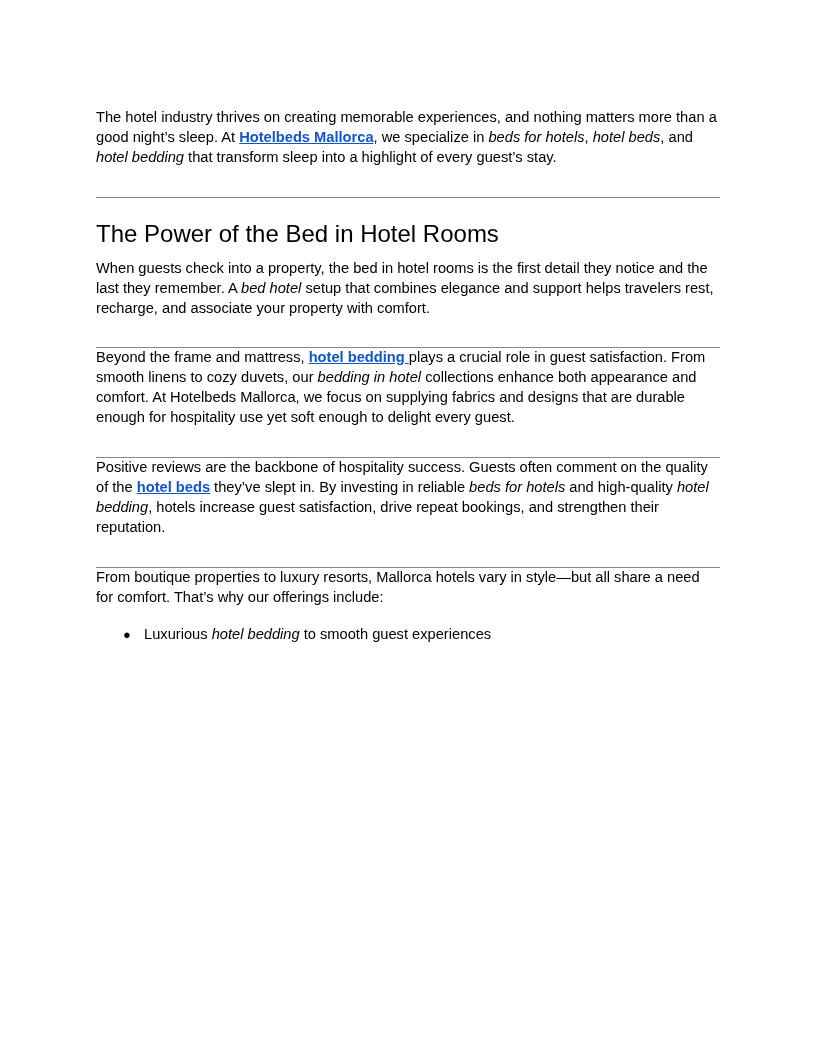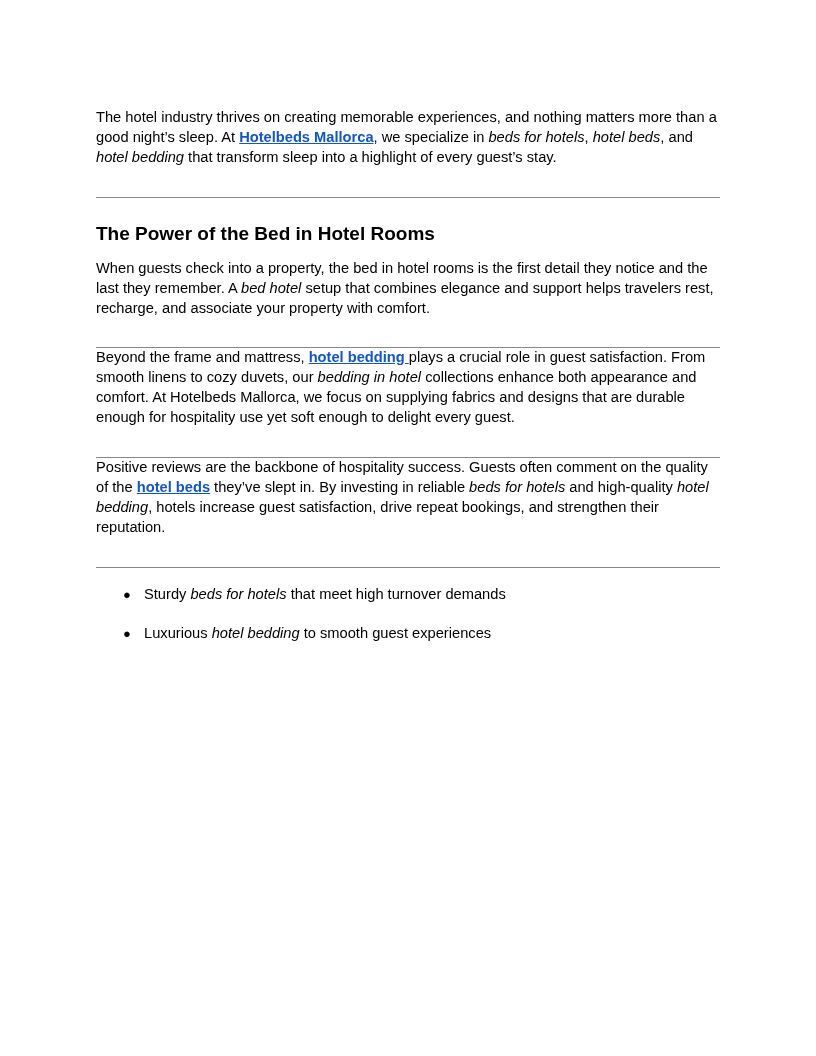--- a/index.html
+++ b/index.html
@@ -21,23 +21,23 @@
   }
   .content {
     padding: 108px 96px 0 96px;
   }
   .content p {
     font-size: 14.67px;
     line-height: 19.9px;
     color: var(--text-color);
   }
   .content h2 {
-    font-size: 19px;
+    font-size: 24px;
     line-height: 25px;
-    font-weight: 700;
+    font-weight: 400;
     margin: 23px 0 13px 0;
     color: var(--text-color);
   }
   hr.doc-rule {
     border: none;
     border-top: 1px solid var(--rule-color);
     height: 0;
     margin: 29px 0 0 0;
   }
   .em { font-style: italic; }
@@ -83,20 +83,20 @@
     <hr class="doc-rule">
 
     <p><span>Beyond the frame and mattress, </span><a href="#" class="link">hotel bedding </a><span>plays a crucial role in guest satisfaction. From smooth linens to cozy duvets, our </span><span class="em">bedding in hotel</span><span> collections enhance both appearance and comfort. At Hotelbeds Mallorca, we focus on supplying fabrics and designs that are durable enough for hospitality use yet soft enough to delight every guest.</span></p>
 
     <hr class="doc-rule">
 
     <p><span>Positive reviews are the backbone of hospitality success. Guests often comment on the quality of the </span><a href="#" class="link">hotel beds</a><span> they’ve slept in. By investing in reliable </span><span class="em">beds for hotels</span><span> and high-quality </span><span class="em">hotel bedding</span><span>, hotels increase guest satisfaction, drive repeat bookings, and strengthen their reputation.</span></p>
 
     <hr class="doc-rule">
 
+    <p><span>From boutique properties to luxury resorts, Mallorca hotels vary in style—but all share a need for comfort. That’s why our offerings include:</span></p>
 
     <ul class="doc-list">
-      <li><span>Sturdy </span><span class="em">beds for hotels</span><span> that meet high turnover demands</span></li>
       <li><span>Luxurious </span><span class="em">hotel bedding</span><span> to smooth guest experiences</span></li>
     </ul>
 
   </div>
 </div>
 
 </body></html>

